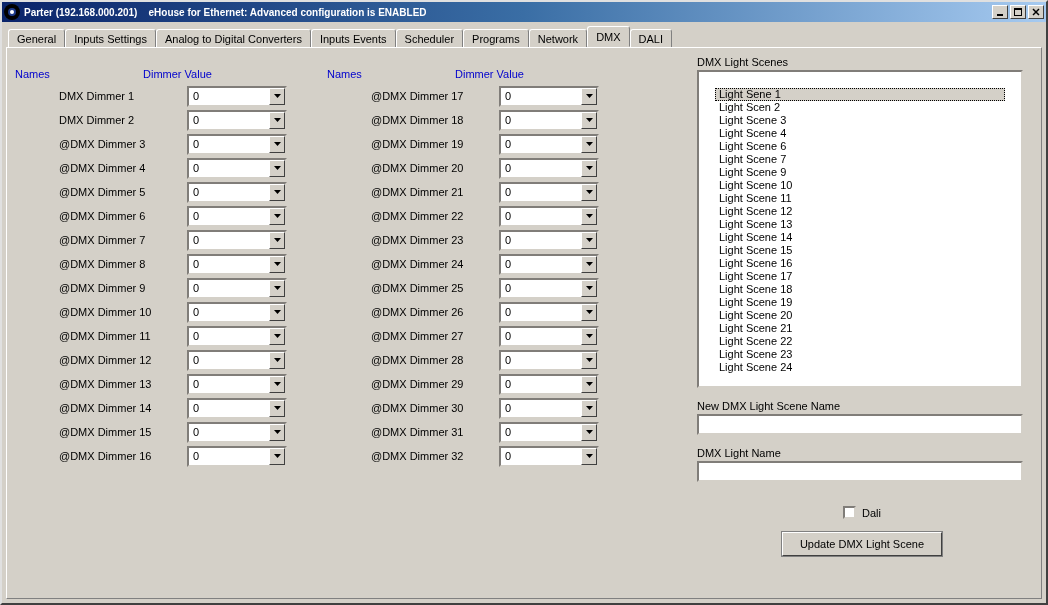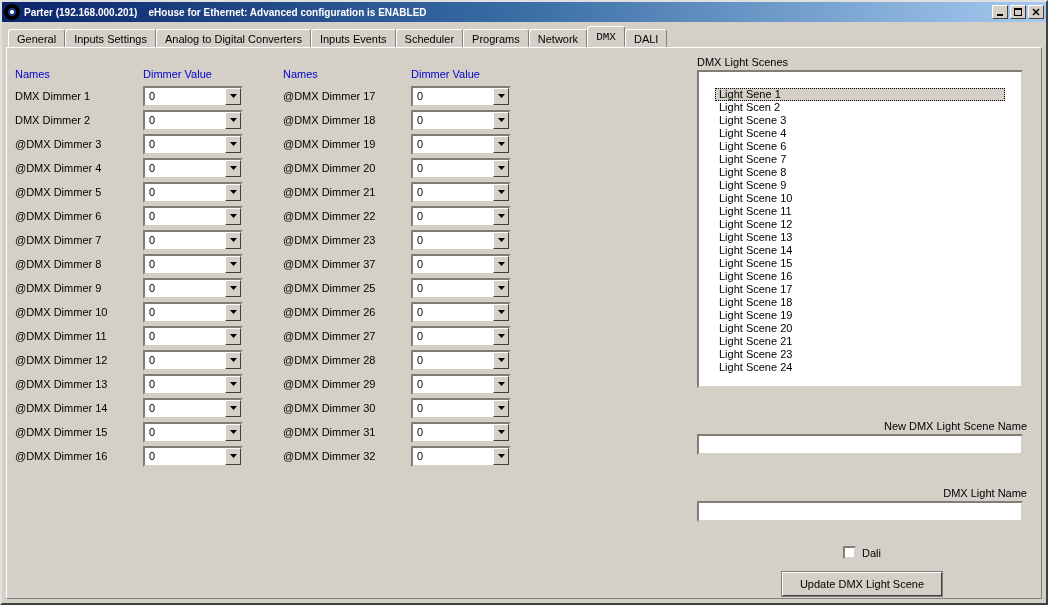--- a/index.html
+++ b/index.html
@@ -71,21 +71,20 @@
     border-radius: 3px 3px 0 0;
     cursor: default;
   }
   .tab.active {
     background: #d4d0c8;
     border-color: #fff #808080 #d4d0c8 #fff;
     border-bottom: 1px solid #d4d0c8;
     z-index: 2;
     padding-top: 4px;
     top: 0;
-    font-family: Liberation Mono, monospace;
   }
   .tab-content-wrap {
     flex: 1;
     border: 1px solid;
     border-color: #fff #808080 #808080 #fff;
     margin: 0 4px 4px 4px;
     background: #d4d0c8;
     position: relative;
   }
 
@@ -109,20 +108,21 @@
   .dimcol .headers {
     display: flex;
     margin-bottom: 4px;
   }
   .dimcol .headers .h-name { width: 128px; }
   .dimcol .headers .h-val  { width: 100px; }
   .row {
     display: flex;
     align-items: center;
     height: 24px;
+    margin-left: 44px;
   }
   .row .nm {
     width: 128px;
     white-space: nowrap;
   }
   .combo {
     width: 100px;
     height: 21px;
     display: flex;
     background: #fff;
@@ -170,21 +170,21 @@
     outline: 1px dotted #000;
     outline-offset: -1px;
   }
   .textfield {
     width: 326px;
     height: 21px;
     background: #fff;
     border: 2px inset #d4d0c8;
     padding: 2px 4px;
   }
-  .field-block { margin-top: 32px; text-align: right; }
+  .field-block { margin-top: 12px; }
   .checkbox-row {
     margin-top: 24px;
     display: flex;
     align-items: center;
     justify-content: center;
     gap: 6px;
   }
   .cb {
     width: 13px; height: 13px;
     background: #fff;
@@ -514,21 +514,21 @@
               <div class="combo">
                 <div class="cval">0</div>
                 <div class="cbtn">
                   <svg width="7" height="4">
                     <polygon points="0,0 7,0 3.5,4" fill="#000"></polygon>
                   </svg>
                 </div>
               </div>
             </div>
             <div class="row">
-              <span class="nm">@DMX Dimmer 37</span>
+              <span class="nm">@DMX Dimmer 24</span>
               <div class="combo">
                 <div class="cval">0</div>
                 <div class="cbtn">
                   <svg width="7" height="4">
                     <polygon points="0,0 7,0 3.5,4" fill="#000"></polygon>
                   </svg>
                 </div>
               </div>
             </div>
             <div class="row">
@@ -624,34 +624,34 @@
 
       <div class="right">
         <div class="lbl">DMX Light Scenes</div>
         <div class="listbox" id="scenes-list">
             <div class="item selected">Light Sene 1</div>
             <div class="item">Light Scen 2</div>
             <div class="item">Light Scene 3</div>
             <div class="item">Light Scene 4</div>
             <div class="item">Light Scene 6</div>
             <div class="item">Light Scene 7</div>
-            <div class="item">Light Scene 8</div>
             <div class="item">Light Scene 9</div>
             <div class="item">Light Scene 10</div>
             <div class="item">Light Scene 11</div>
             <div class="item">Light Scene 12</div>
             <div class="item">Light Scene 13</div>
             <div class="item">Light Scene 14</div>
             <div class="item">Light Scene 15</div>
             <div class="item">Light Scene 16</div>
             <div class="item">Light Scene 17</div>
             <div class="item">Light Scene 18</div>
             <div class="item">Light Scene 19</div>
             <div class="item">Light Scene 20</div>
             <div class="item">Light Scene 21</div>
+            <div class="item">Light Scene 22</div>
             <div class="item">Light Scene 23</div>
             <div class="item">Light Scene 24</div>
           </div>
 
         <div class="field-block">
           <div class="lbl">New DMX Light Scene Name</div>
           <div class="textfield"></div>
         </div>
 
         <div class="field-block">

